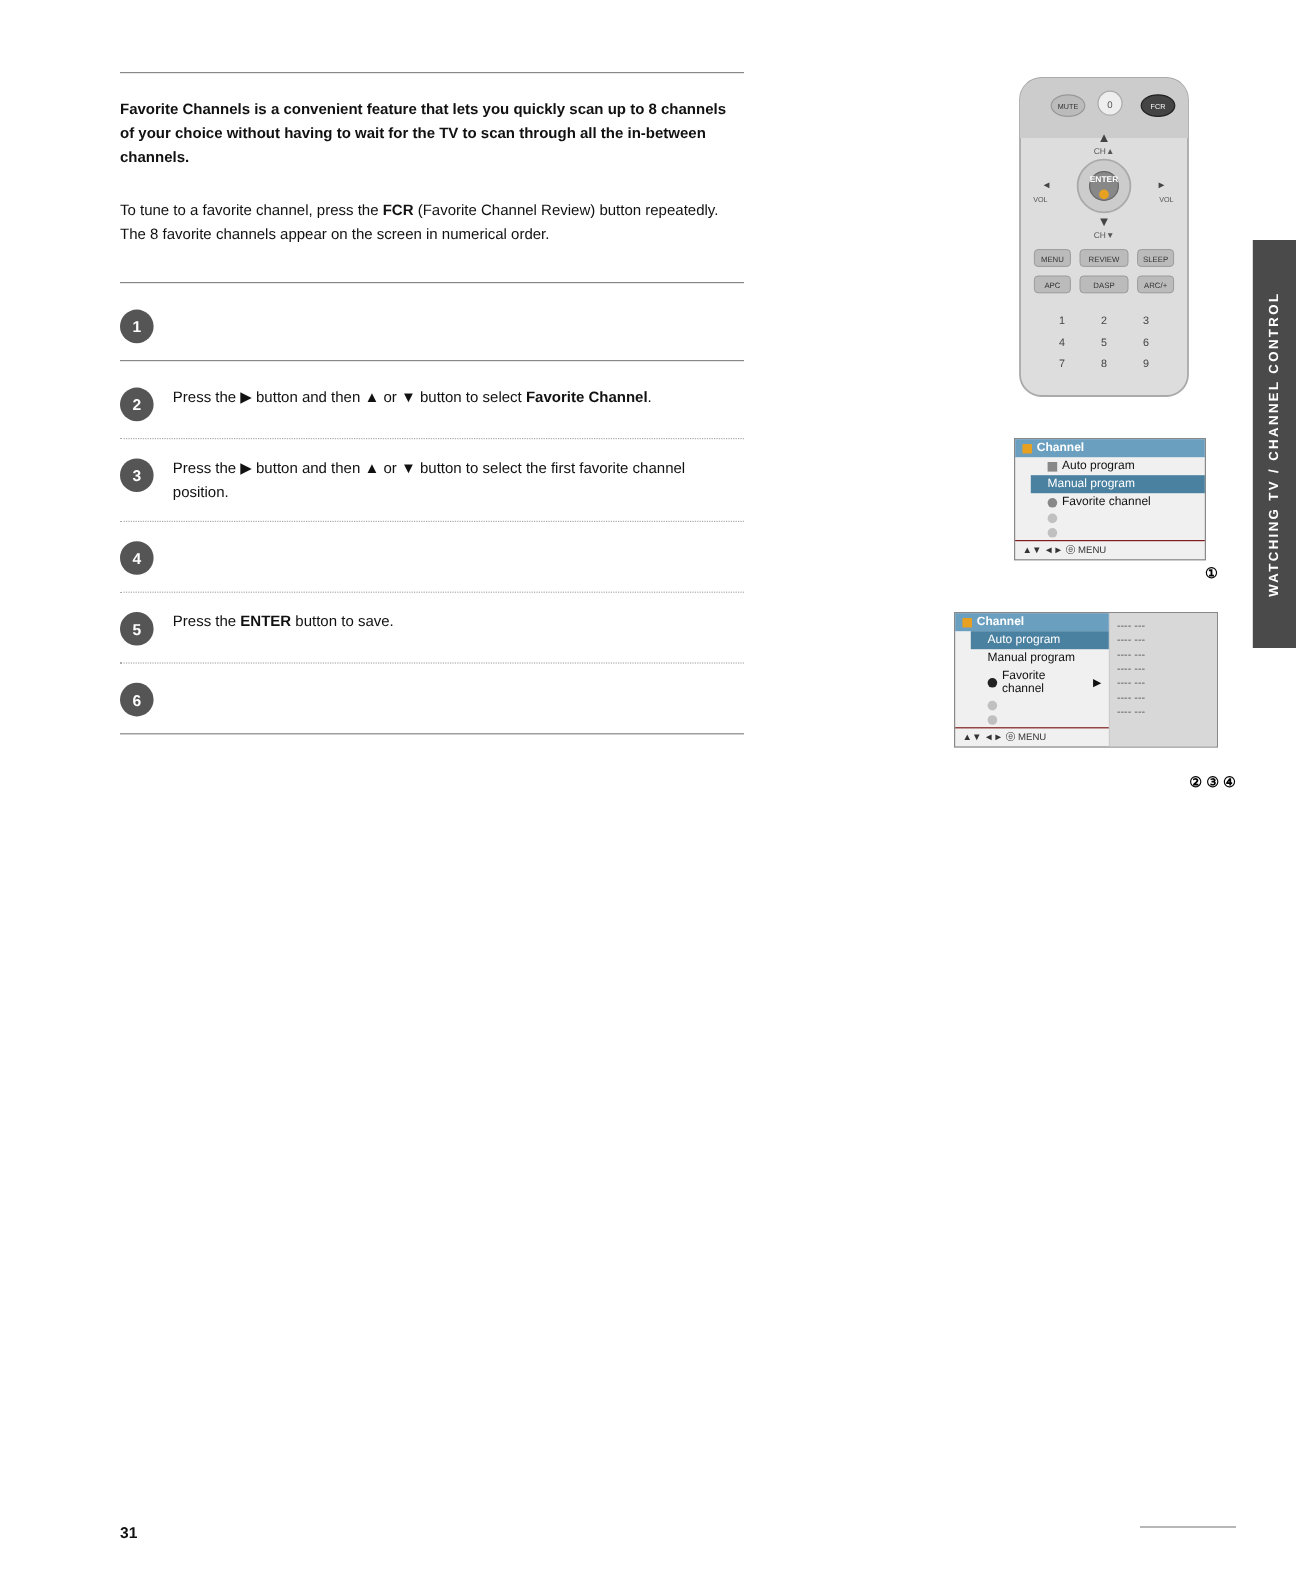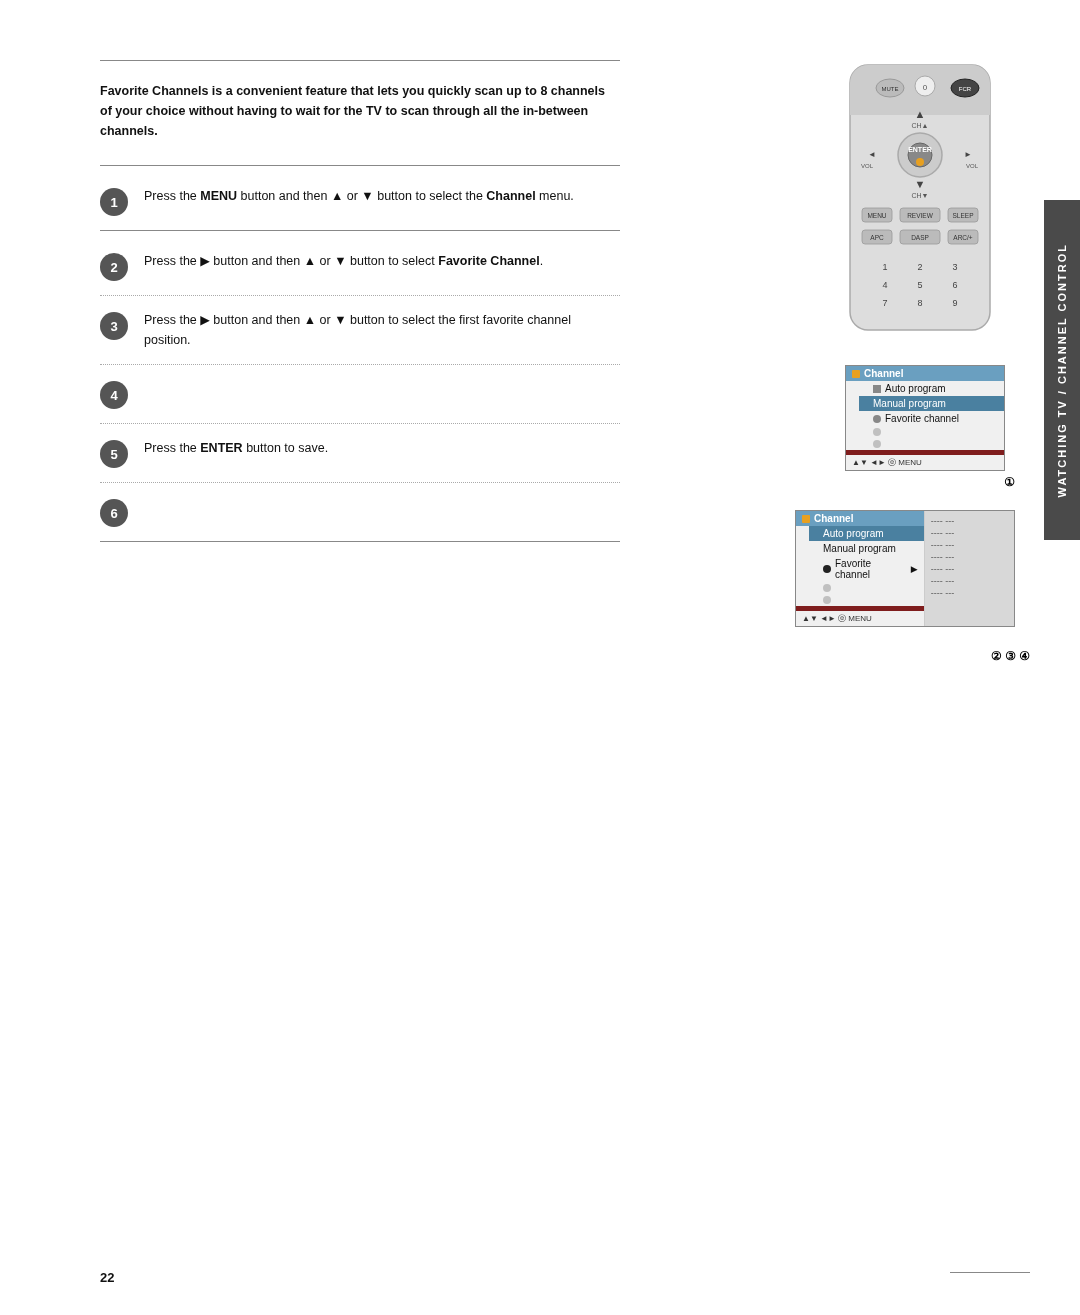--- a/index.html
+++ b/index.html
@@ -206,21 +206,21 @@
     }
 
     .menu-item-icon.small-square {
       border-radius: 0;
     }
 
     .menu-footer {
       font-size: 8px;
       color: #333;
       padding: 2px 6px;
-      border-top: 5px solid #7f1d1d;
+      border-top: 1px solid #7f1d1d;
     }
 
     
     .menu-box-2 {
       display: flex;
       border: 1px solid #888;
       background: #f0f0f0;
       width: 220px;
     }
 
@@ -262,28 +262,28 @@
     <span class="sidebar-tab-text">WATCHING TV / CHANNEL CONTROL</span>
   </div>
 
   <div class="main-content">
 
 
     <hr class="hr-solid">
 
     <p class="intro-text">Favorite Channels is a convenient feature that lets you quickly scan up to 8 channels of your choice without having to wait for the TV to scan through all the in-between channels.</p>
 
+    <p class="fcr-text">
+      <span>To tune to a favorite channel, press the </span><strong>FCR</strong><span> (Favorite Channel Review) button repeatedly. The 8 favorite channels appear on the screen in numerical order.</span>
+    </p>
 
     <hr class="hr-solid">
 
     <div class="step">
       <div class="step-number">1</div>
-      <p class="step-text">
-        Press the <strong>MENU</strong> button and then ▲ or ▼ button to select the <strong>Channel</strong> menu.
-      </p>
     </div>
 
     <hr class="hr-solid">
 
     <div class="step">
       <div class="step-number">2</div>
       <p class="step-text">
         Press the ▶ button and then ▲ or ▼ button to select <strong>Favorite Channel</strong>.
       </p>
     </div>
@@ -460,17 +460,17 @@
             <span class="dash-item">---- ---</span>
           </div>
         <div class="menu-right-row">
             <span class="dash-item">---- ---</span>
           </div>
       </div>
     </div>
     <div style="text-align:right; font-size:12px; font-weight:bold; margin-top:22px;">② ③ ④</div>
   </div>
 
-  <div class="page-number">22</div>
+  <div class="page-number">31</div>
 
   <div style="position:absolute; bottom:42px; right:50px; width:80px; height:1px; background:#888;"></div>
 
 </div>
 
 </body></html>

